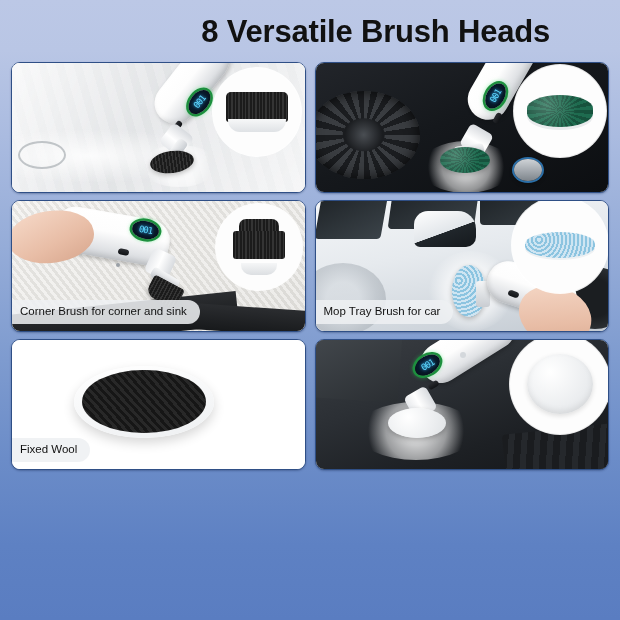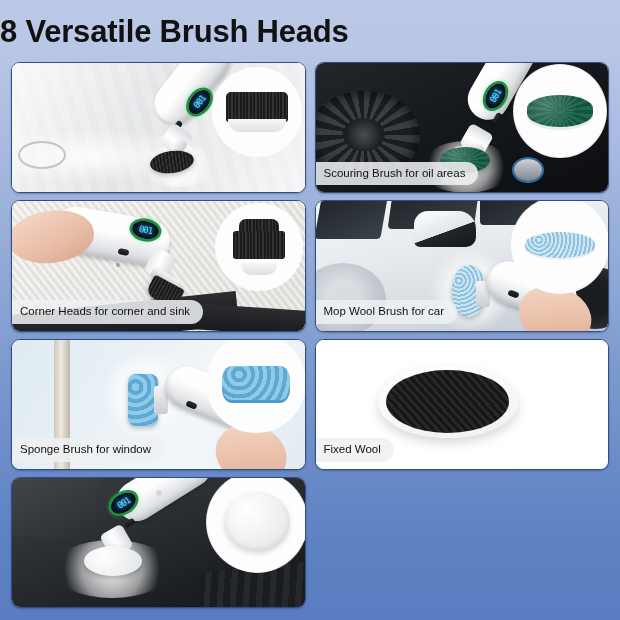--- a/index.html
+++ b/index.html
@@ -4,21 +4,21 @@
 <style>
   html,body{margin:0;padding:0;}
   body{
     width:620px;height:620px;overflow:hidden;
     font-family:"Liberation Sans", sans-serif;
     background:linear-gradient(180deg,#bcc8e6 0%,#b9c6e5 8%,#aabbe0 22%,#95acd8 40%,#7e9bcf 58%,#6b8cc8 74%,#5e81c3 88%,#5a7dc1 100%);
   }
   .page{position:relative;width:620px;height:620px;box-sizing:border-box;}
 
   .title{
-    position:absolute;left:0;top:14px;width:550px;text-align:left;
+    position:absolute;left:0;top:14px;width:550px;text-align:right;
     font-size:31px;font-weight:bold;color:#111;letter-spacing:-0.2px;
   }
 
   .grid{
     position:absolute;left:11px;top:62px;width:598px;height:546px;
     display:grid;grid-template-columns:1fr 1fr;grid-template-rows:repeat(4,1fr);
     gap:7px 9px;
   }
 
   .panel{
@@ -271,21 +271,20 @@
           <div class="neck" style="left:26px;top:62px;transform:rotate(-60deg);"></div>
           <div class="collar" style="left:16px;top:80px;transform:rotate(-8deg);"></div>
           <div class="head tex-green" style="left:2px;top:82px;width:50px;height:26px;"></div>
         </div>
         <div class="splash" style="left:104px;top:78px;width:92px;height:52px;"></div>
 
         <div class="inset" style="right:2px;top:2px;width:92px;height:92px;">
           <div class="tex-green" style="width:66px;height:32px;border-radius:50%/42%;box-shadow:0 3px 0 #e9ebed;"></div>
         </div>
       </div>
-      <div class="cap">Scouring Brush for oil areas</div>
     </div>
 
     <div class="panel">
       <div class="scene">
         <div class="bg-stone"></div>
         <div class="grout" style="left:-4px;bottom:-6px;width:230px;height:34px;transform:rotate(-6deg);"></div>
         <div class="grout" style="right:-10px;bottom:-2px;width:130px;height:26px;transform:rotate(4deg);"></div>
 
         <div class="hand" style="left:-4px;top:10px;width:86px;height:52px;transform:rotate(-10deg);"></div>
 
@@ -302,21 +301,21 @@
         </div>
 
         <div class="inset" style="right:3px;top:3px;width:86px;height:86px;">
           <div style="position:relative;width:52px;height:56px;">
             <div class="tex-black" style="position:absolute;left:6px;top:0;width:40px;height:16px;border-radius:7px 7px 0 0;"></div>
             <div class="tex-black" style="position:absolute;left:0;top:12px;width:52px;height:28px;border-radius:3px;"></div>
             <div style="position:absolute;left:8px;bottom:0;width:36px;height:12px;border-radius:0 0 10px 10px;background:linear-gradient(180deg,#f5f6f7,#dcdfe2);"></div>
           </div>
         </div>
       </div>
-      <div class="cap">Corner Heads for corner and sink</div>
+      <div class="cap">Corner Brush for corner and sink</div>
     </div>
 
     <div class="panel">
       <div class="scene">
         <div class="bg-car"></div>
         <div class="car-window" style="left:2px;top:-4px;width:66px;height:42px;transform:skewX(-10deg);"></div>
         <div class="car-window" style="left:74px;top:-6px;width:86px;height:34px;transform:skewX(-8deg);"></div>
         <div class="car-window" style="left:164px;top:-4px;width:92px;height:28px;"></div>
         <div class="car-mirror" style="left:98px;top:10px;width:62px;height:36px;"></div>
         <div class="car-wheel" style="left:-16px;top:62px;width:86px;height:72px;opacity:.55;"></div>
@@ -333,49 +332,24 @@
           </div>
           <div class="btn-oval" style="left:62px;top:42px;transform:rotate(18deg);"></div>
           <div class="btn-dot" style="left:96px;top:50px;"></div>
         </div>
         <div class="hand" style="right:16px;bottom:-14px;width:74px;height:58px;transform:rotate(16deg);"></div>
 
         <div class="inset" style="right:0px;top:-4px;width:96px;height:96px;">
           <div class="tex-bluech" style="width:70px;height:26px;border-radius:50%/45%;box-shadow:0 2px 0 #eef1f3;"></div>
         </div>
       </div>
-      <div class="cap">Mop Wool Brush for car</div>
-    </div>
-
-
-    <div class="panel">
-      <div class="scene">
-        <div class="bg-window"></div>
-        <div class="frame-bar" style="left:42px;top:0;width:16px;height:100%;"></div>
-        <div class="frame-bar" style="right:36px;top:0;width:22px;height:100%;"></div>
-
-        <div class="splash" style="left:88px;top:12px;width:92px;height:84px;"></div>
-
-        <div class="device" style="left:112px;top:22px;width:150px;height:100px;">
-          <div class="head tex-sponge" style="left:4px;top:12px;width:30px;height:52px;border-radius:8px;"></div>
-          <div class="collar" style="left:30px;top:24px;width:14px;height:28px;border-radius:3px;"></div>
-          <div class="body" style="left:40px;top:14px;width:94px;height:42px;transform:rotate(22deg);"></div>
-          <div class="led" style="left:104px;top:18px;transform:rotate(22deg);">
-            <span>001</span>
-          </div>
-          <div class="btn-oval" style="left:62px;top:40px;transform:rotate(22deg);"></div>
-        </div>
-        <div class="hand" style="right:18px;bottom:-16px;width:72px;height:60px;transform:rotate(14deg);"></div>
-
-        <div class="inset" style="right:0px;top:-6px;width:98px;height:98px;">
-          <div class="tex-sponge" style="width:68px;height:34px;border-radius:10px/14px;box-shadow:0 3px 0 #4e9cc6;"></div>
-        </div>
-      </div>
-      <div class="cap">Sponge Brush for window</div>
-    </div>
+      <div class="cap">Mop Tray Brush for car</div>
+    </div>
+
+
 
     <div class="panel">
       <div class="scene">
         <div class="bg-white"></div>
         <div class="fixed-tray-disc" style="left:62px;top:26px;width:140px;height:72px;"></div>
       </div>
       <div class="cap">Fixed Wool</div>
     </div>
 
     <div class="panel">

